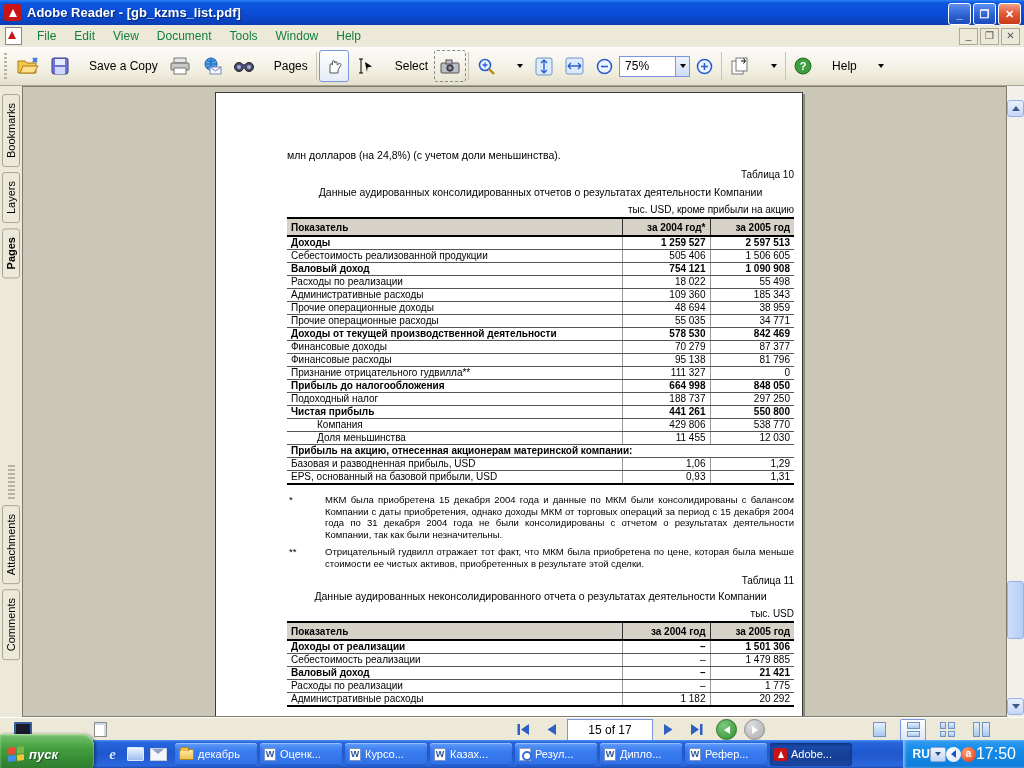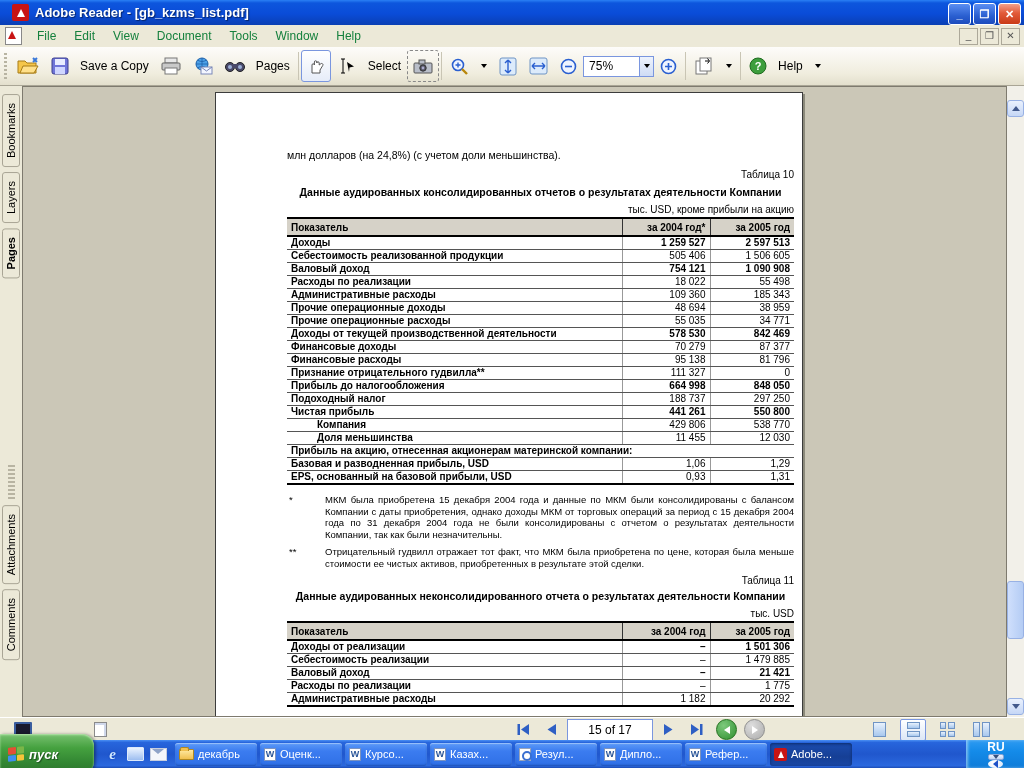--- a/index.html
+++ b/index.html
@@ -2,21 +2,21 @@
 <html><head>
 <meta charset="utf-8">
 <style>
   html,body{margin:0;padding:0;background:#000;}
   .screen{position:relative;width:1024px;height:768px;overflow:hidden;
           font-family:"Liberation Sans",sans-serif;background:#ece9d8;font-size:12px;}
 
   
   .titlebar{position:absolute;left:0;top:0;right:0;height:25px;
     background:linear-gradient(180deg,#2a80f5 0%,#0d56dd 12%,#0a4cd8 55%,#0a3fb4 100%);
-    display:flex;align-items:center;color:#fff;font-weight:bold;font-size:13px;gap:6px;padding-left:12px;}
+    display:flex;align-items:center;color:#fff;font-weight:bold;font-size:13px;gap:6px;padding-left:4px;}
   .applogo{width:17px;height:17px;border-radius:2px;background:#c81414;display:grid;place-items:center;flex:0 0 auto;}
   .applogo::after{content:"";width:0;height:0;border-left:4px solid transparent;border-right:4px solid transparent;border-bottom:8px solid #fff;}
   .title-text{text-shadow:1px 1px 1px #05246b;white-space:nowrap;}
   .winbtns{position:absolute;right:3px;top:3px;display:flex;gap:2px;}
   .wbtn{width:21px;height:20px;border-radius:3px;border:1px solid #fff;
     background:linear-gradient(180deg,#5b8ef2,#2a5fd0 60%,#1c4bbd);color:#fff;display:grid;place-items:center;
     font-size:11px;font-weight:bold;line-height:1;}
   .wbtn.close{background:linear-gradient(180deg,#f2a08a,#e25b3a 45%,#c93a17);}
 
   
@@ -29,21 +29,21 @@
   .mdibtns{position:absolute;right:4px;display:flex;gap:2px;}
   .mbtn{width:17px;height:15px;border:1px solid #aca899;background:#ece9d8;color:#555;
     display:grid;place-items:center;font-size:10px;line-height:1;}
 
   
   .toolbar{position:absolute;left:0;top:47px;right:0;height:38px;
     background:linear-gradient(180deg,#fdfcfa,#f0edde 70%,#e3dfcd);border-bottom:1px solid #a9a595;
     display:flex;align-items:center;}
   .grip{width:5px;height:26px;margin:0 4px;background:repeating-linear-gradient(180deg,#b8b4a2 0 2px,transparent 2px 4px);
     width:3px;}
-  .tbtn{height:30px;display:flex;align-items:center;gap:11px;padding:0 5px;border:1px solid transparent;border-radius:3px;color:#000;}
+  .tbtn{height:30px;display:flex;align-items:center;gap:20px;padding:0 5px;border:1px solid transparent;border-radius:3px;color:#000;}
   .tbtn.framed{border:1px solid #7a96df;background:linear-gradient(180deg,#fff,#e6ecf8);}
   .dd{width:0;height:0;border-left:3px solid transparent;border-right:3px solid transparent;border-top:4px solid #000;margin-left:1px;}
   .combo{width:50px;height:19px;background:#fff;border:1px solid #7a96df;display:flex;align-items:center;padding-left:5px;font-size:12px;}
   .combo-dd{width:13px;height:19px;border:1px solid #7a96df;border-left:none;background:linear-gradient(#eef3fd,#cfdcf5);display:grid;place-items:center;}
   .sep{width:1px;height:28px;background:#c9c5b4;margin:0 2px;}
 
   
   .workspace{position:absolute;left:0;top:86px;right:0;height:631px;background:#ece9d8;}
   .tabstrip{position:absolute;left:0;top:0;bottom:0;width:22px;display:flex;flex-direction:column;align-items:center;padding-top:8px;box-sizing:border-box;}
   .vtab{writing-mode:vertical-rl;transform:rotate(180deg);font-size:11px;background:#ece9d8;
@@ -53,31 +53,31 @@
   .strip-grip{height:34px;width:7px;background:repeating-linear-gradient(180deg,#b8b4a2 0 2px,transparent 2px 4px);margin:6px 0;}
   .strip-bottom-pad{height:52px;}
 
   .docpane{position:absolute;left:22px;top:0;right:17px;bottom:0;background:#cbc7b7;
     border:1px solid #7e7a6e;overflow:hidden;box-sizing:border-box;}
   .page{position:absolute;left:192px;top:5px;width:586px;height:880px;background:#fff;
     border:1px solid #3c3c3c;box-shadow:2px 2px 0 rgba(90,88,75,.55);}
   .content{position:absolute;left:71px;top:0;width:507px;color:#000;}
   .intro{margin-top:56px;font-size:10.5px;}
   .cap{margin-top:8px;text-align:right;font-size:10px;}
-  .tbl-title{margin-top:6px;text-align:center;font-weight:bold;font-size:10.5px;}
+  .tbl-title{margin-top:6px;text-align:center;font-weight:normal;font-size:10.5px;}
   .tbl-unit{margin-top:6px;text-align:right;font-size:10px;}
 
   table.fin{margin-top:2px;border-collapse:collapse;width:507px;font-size:10px;
     border-top:2px solid #000;border-bottom:2px solid #000;table-layout:fixed;}
   table.fin col.c1{width:335px;} table.fin col.c2{width:88px;} table.fin col.c3{width:84px;}
   table.fin th{background:#d6d2c8;border-bottom:2px solid #000;font-weight:bold;padding:2px 4px;height:12px;}
   table.fin th.lblh{text-align:left;margin-left:25px;}
   table.fin th.valh{text-align:right;border-left:1px solid #333;}
   table.fin td{padding:1px 4px;height:10px;line-height:10px;border-bottom:1px solid #555;}
-  table.fin td.lbl{text-align:left;font-weight:bold;}
+  table.fin td.lbl{text-align:left;}
   table.fin td.val{text-align:right;border-left:1px solid #999;}
   table.fin tr.b td{font-weight:bold;border-top:1.5px solid #000;}
   table.fin td.ind{padding-left:30px;}
   table.fin td.span{font-weight:bold;}
 
   .footnotes{margin-top:9px;font-size:9.5px;line-height:11.5px;}
   .fn{position:relative;padding-left:38px;margin-bottom:6px;text-align:justify;}
   .fn .mark{position:absolute;left:2px;top:0;}
 
   
@@ -146,21 +146,21 @@
   .ticon{flex:0 0 auto;width:14px;height:13px;display:grid;place-items:center;box-sizing:border-box;}
   .ticon.folder{width:15px;height:11px;background:linear-gradient(#ffe9a0,#f0c050);border:1px solid #b08820;border-radius:1px;position:relative;}
   .ticon.folder::before{content:"";position:absolute;left:0;top:-3px;width:7px;height:3px;background:#f0c050;border:1px solid #b08820;border-bottom:none;border-radius:2px 2px 0 0;}
   .ticon.word{width:12px;height:13px;background:#fff;border:1px solid #7b93c0;color:#2a5699;font-size:9px;font-weight:bold;line-height:1;display:grid;place-items:center;}
   .ticon.search{width:12px;height:13px;background:#fff;border:1px solid #9aa4b8;position:relative;}
   .ticon.search::after{content:"";position:absolute;left:2px;top:2px;width:6px;height:6px;border:2px solid #3a6fd0;border-radius:50%;}
   .ticon.adobe{width:13px;height:13px;background:#c81414;border-radius:2px;display:grid;place-items:center;}
   .ticon.adobe::after{content:"";width:0;height:0;border-left:3.5px solid transparent;border-right:3.5px solid transparent;border-bottom:7px solid #fff;}
   .tray{height:28px;display:flex;align-items:center;padding:0 8px 0 10px;
     background:linear-gradient(180deg,#2e9bf2 0%,#148be9 40%,#0e7bd8 100%);
-    box-shadow:inset 2px 0 3px rgba(255,255,255,.45);color:#fff;flex-direction:column;}
+    box-shadow:inset 2px 0 3px rgba(255,255,255,.45);color:#fff;}
   .tray-lang{font-size:12px;font-weight:bold;}
   .tray-kbd{width:14px;height:13px;background:linear-gradient(#eef4fe,#c2d6f4);border:1px solid #8aa6d6;border-radius:2px;display:grid;place-items:center;}
   .tray-kbd::after{content:"";width:0;height:0;border-left:3px solid transparent;border-right:3px solid transparent;border-top:4px solid #35507e;}
   .tray-collapse{width:15px;height:15px;border-radius:50%;background:radial-gradient(circle at 35% 30%,#fff,#d8e6fa);display:grid;place-items:center;}
   .tray-collapse::after{content:"";width:0;height:0;border-top:4px solid transparent;border-bottom:4px solid transparent;border-right:5px solid #1b50c8;}
   .tray-a{width:15px;height:15px;border-radius:50%;background:radial-gradient(circle at 35% 30%,#ff9d6e,#e23b10);color:#fff;
     font-size:10px;font-weight:bold;display:grid;place-items:center;line-height:1;}
   .tray-clock{font-size:16px;}
 
   svg{display:block;}

